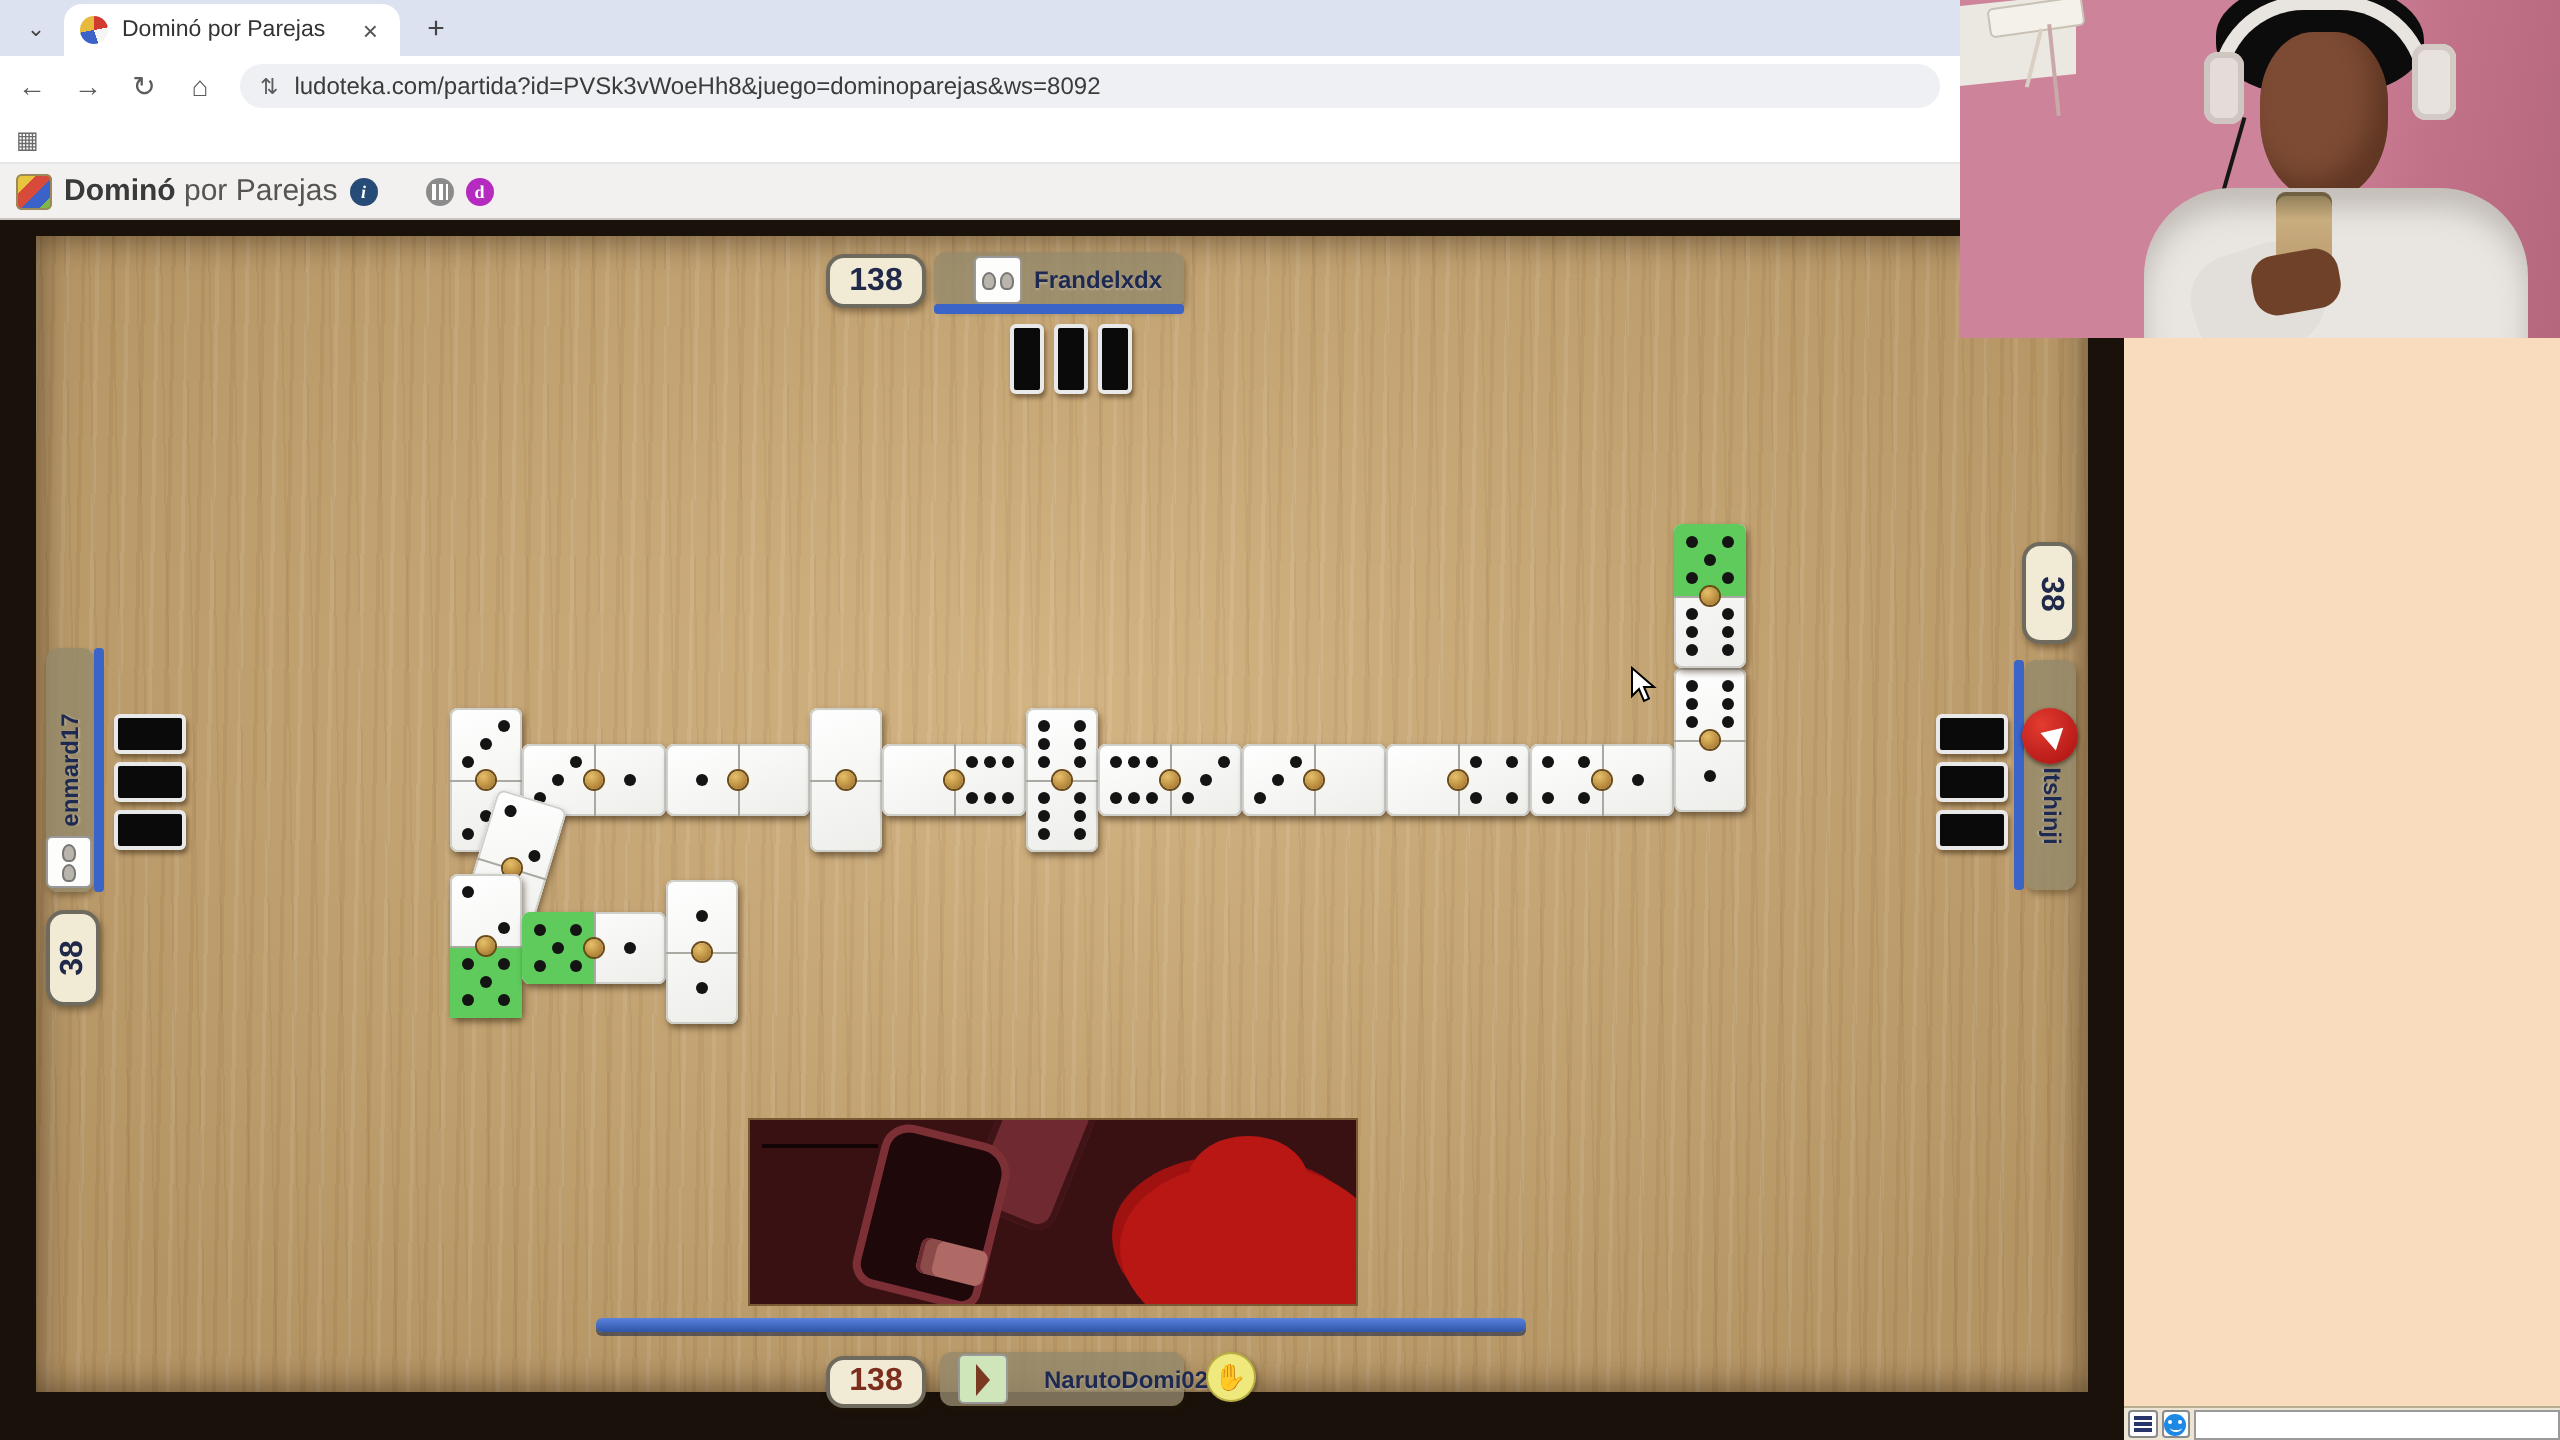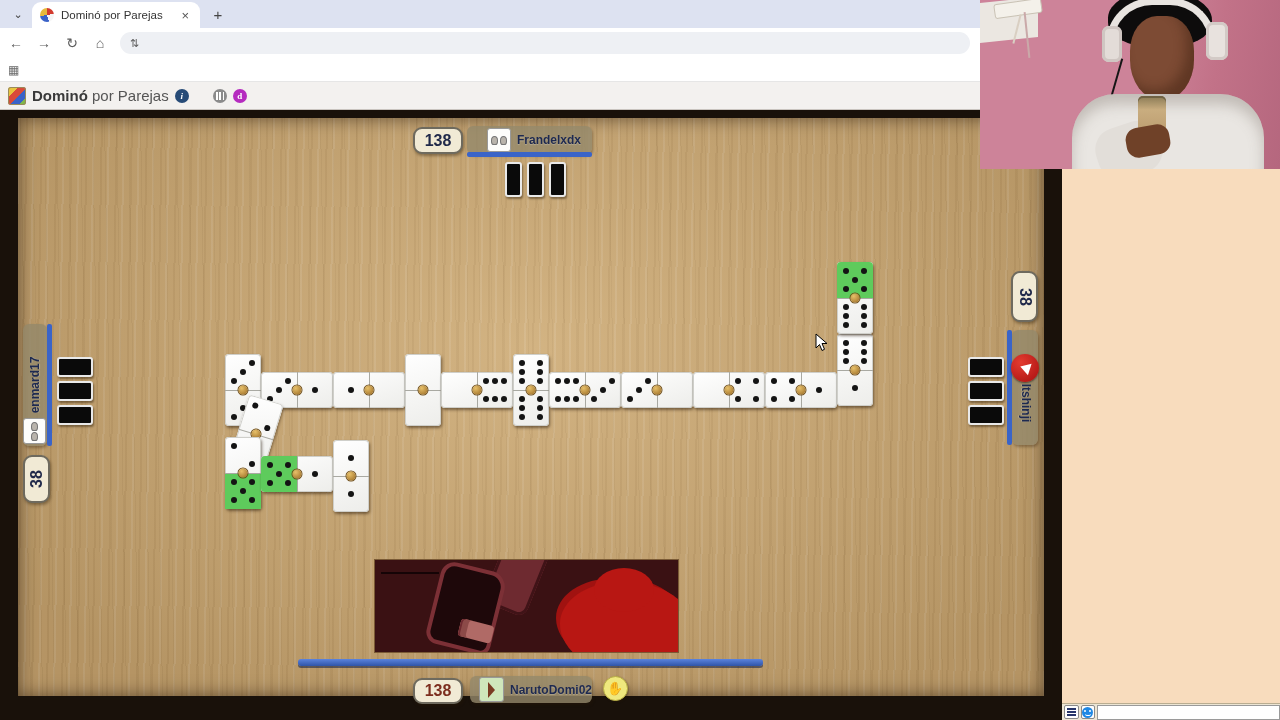--- a/index.html
+++ b/index.html
@@ -135,20 +135,21 @@
     <div class="newtab">+</div>
   </div>
 
   <div class="toolbar">
     <span class="navbtn">←</span>
     <span class="navbtn">→</span>
     <span class="navbtn">↻</span>
     <span class="navbtn">⌂</span>
     <div class="urlpill">
       <span class="tune">⇅</span>
+      <span class="url">ludoteka.com/partida?id=PVSk3vWoeHh8&amp;juego=dominoparejas&amp;ws=8092</span>
     </div>
   </div>
 
   <div class="bookmarks">
     <span class="apps">▦</span>
   </div>
 
   <div class="gameheader">
     <span class="gicon"></span>
     <span class="gtitle">
@@ -219,21 +220,21 @@
         <div class="hid"></div>
       </div>
 
     <div class="badge red" style="left:413px;top:678px;width:50px;height:26px;">
         <span>138</span>
       </div>
     <div class="plate" style="left:470px;top:676px;width:122px;height:27px;">
       <div class="avatar harp" style="left:9px;top:1px;width:25px;height:25px;">
           <span class="harp-tri"></span>
         </div>
-      <span class="pname" style="left:40px;top:7px;">NarutoDomi02</span>
+      <span class="pname" style="left:52px;top:7px;">NarutoDomi02</span>
     </div>
     <div class="handbtn" style="left:603px;top:676px;">✋</div>
 
     <div class="movie">
       <span class="m-line"></span>
         <span class="m-leg"></span>
         <span class="m-sandal"></span>
       <span class="m-toes"></span>
         <span class="m-blob"></span>
         <span class="m-blob2"></span>

